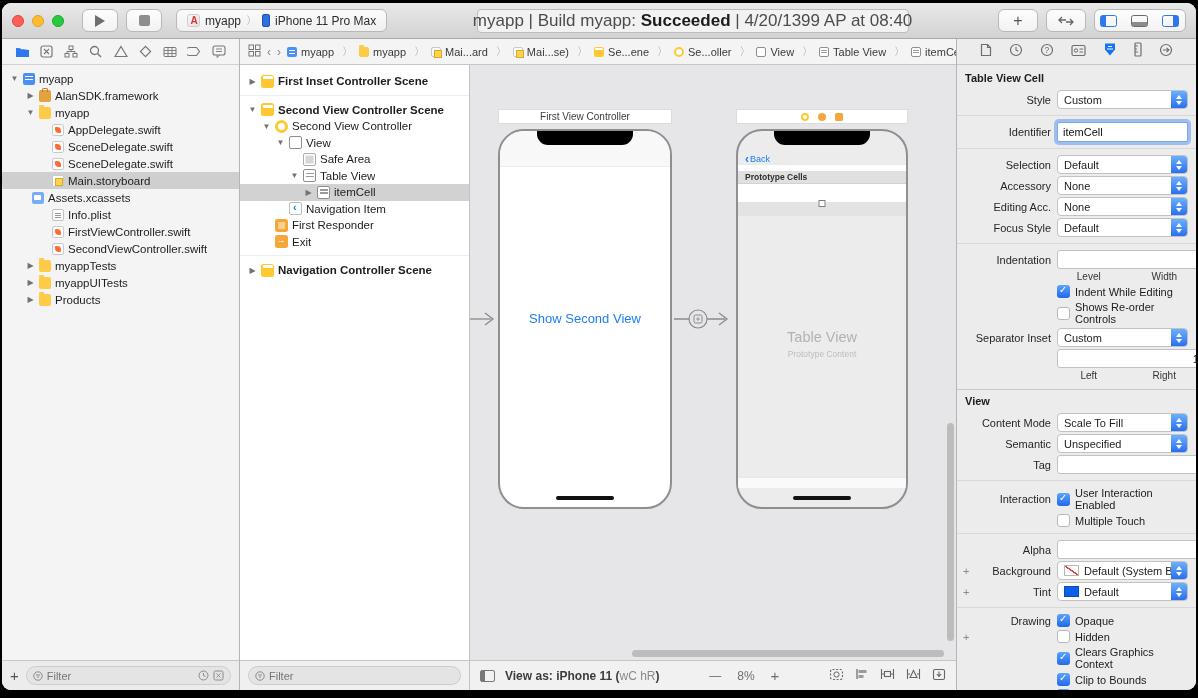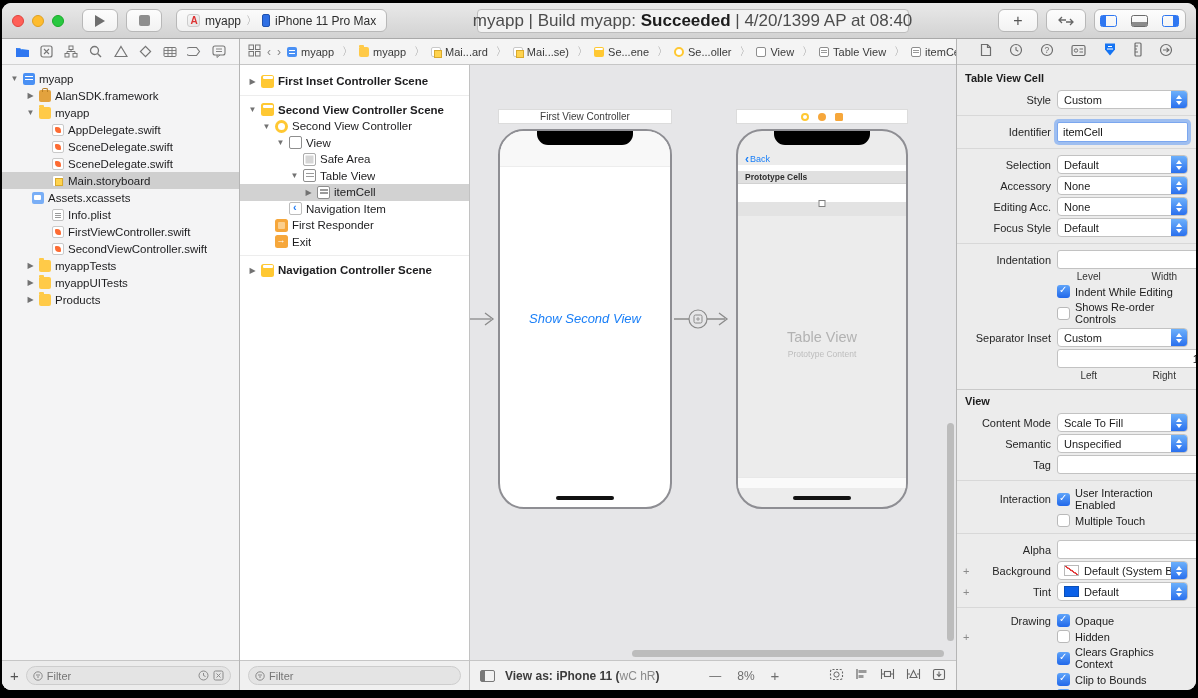--- a/index.html
+++ b/index.html
@@ -100,21 +100,21 @@
   .dock2 { left:266px; top:44px; width:172px; gap:9px; }
   .dock-ring{ width:8px;height:8px;border:2px solid #ffc832;border-radius:50%; background:#fff;}
   .dock-circ{ width:8px;height:8px;background:#f6a73b;border-radius:50%;}
   .dock-sq{ width:8px;height:8px;background:#f6a73b;border-radius:1.5px;}
   .phone { position:absolute; top:64px; height:380px; border:2px solid #8e8e93; border-radius:26px; overflow:hidden; }
   .phone1 { left:28px; width:174px; background:#fff; }
   .phone2 { left:266px; width:172px; background:#ececec; }
   .notch { position:absolute; top:0; left:50%; transform:translateX(-50%); width:96px; height:14px; background:#000; border-radius:0 0 11px 11px; z-index:3;}
   .statusarea { position:absolute; top:0; left:0; right:0; height:36px; background:#f8f8f8; border-bottom:1px solid #ededed; }
   .homebar { position:absolute; bottom:7px; left:50%; transform:translateX(-50%); width:58px; height:4px; background:#111; border-radius:2px; z-index:3;}
-  .p1-btn { position:absolute; top:180px; left:0; right:0; text-align:center; font-size:13px; color:#1a7ff7;font-style:italic; }
+  .p1-btn { position:absolute; top:180px; left:0; right:0; text-align:center; font-size:13px; color:#1a7ff7; }
   .p2-back { position:absolute; top:22px; left:7px; color:#1a7ff7; font-size:9px; display:flex; align-items:center; gap:1px;}
   .p2-back .chev{ font-size:12px; font-weight:bold; line-height:1;}
   .p2-whitestrip { position:absolute; top:34px; left:0; right:0; height:6px; background:#fff; }
   .p2-header { position:absolute; top:40px; left:0; right:0; height:13px; background:#e0e0e0; font-size:8.5px; font-weight:bold; color:#2e2e2e; display:flex; align-items:center; padding-left:7px; border-bottom:1px solid #d2d2d2;}
   .p2-cell { position:absolute; top:53px; left:0; right:0; height:18px; background:#fff; }
   .p2-handle { position:absolute; top:69px; left:50%; transform:translateX(-50%); width:7px; height:7px; background:#fff; border:1px solid #7f7f7f; z-index:4;}
   .p2-band { position:absolute; top:71px; left:0; right:0; height:14px; background:#e3e3e3; }
   .p2-tvtitle { position:absolute; top:198px; left:0; right:0; text-align:center; font-size:14.5px; color:#b2b2b2; }
   .p2-tvsub { position:absolute; top:218px; left:0; right:0; text-align:center; font-size:8.5px; color:#bdbdbd; }
   .p2-toolbar { position:absolute; top:346px; left:0; right:0; height:11px; background:#fafafa; border-top:1px solid #e8e8e8;}

